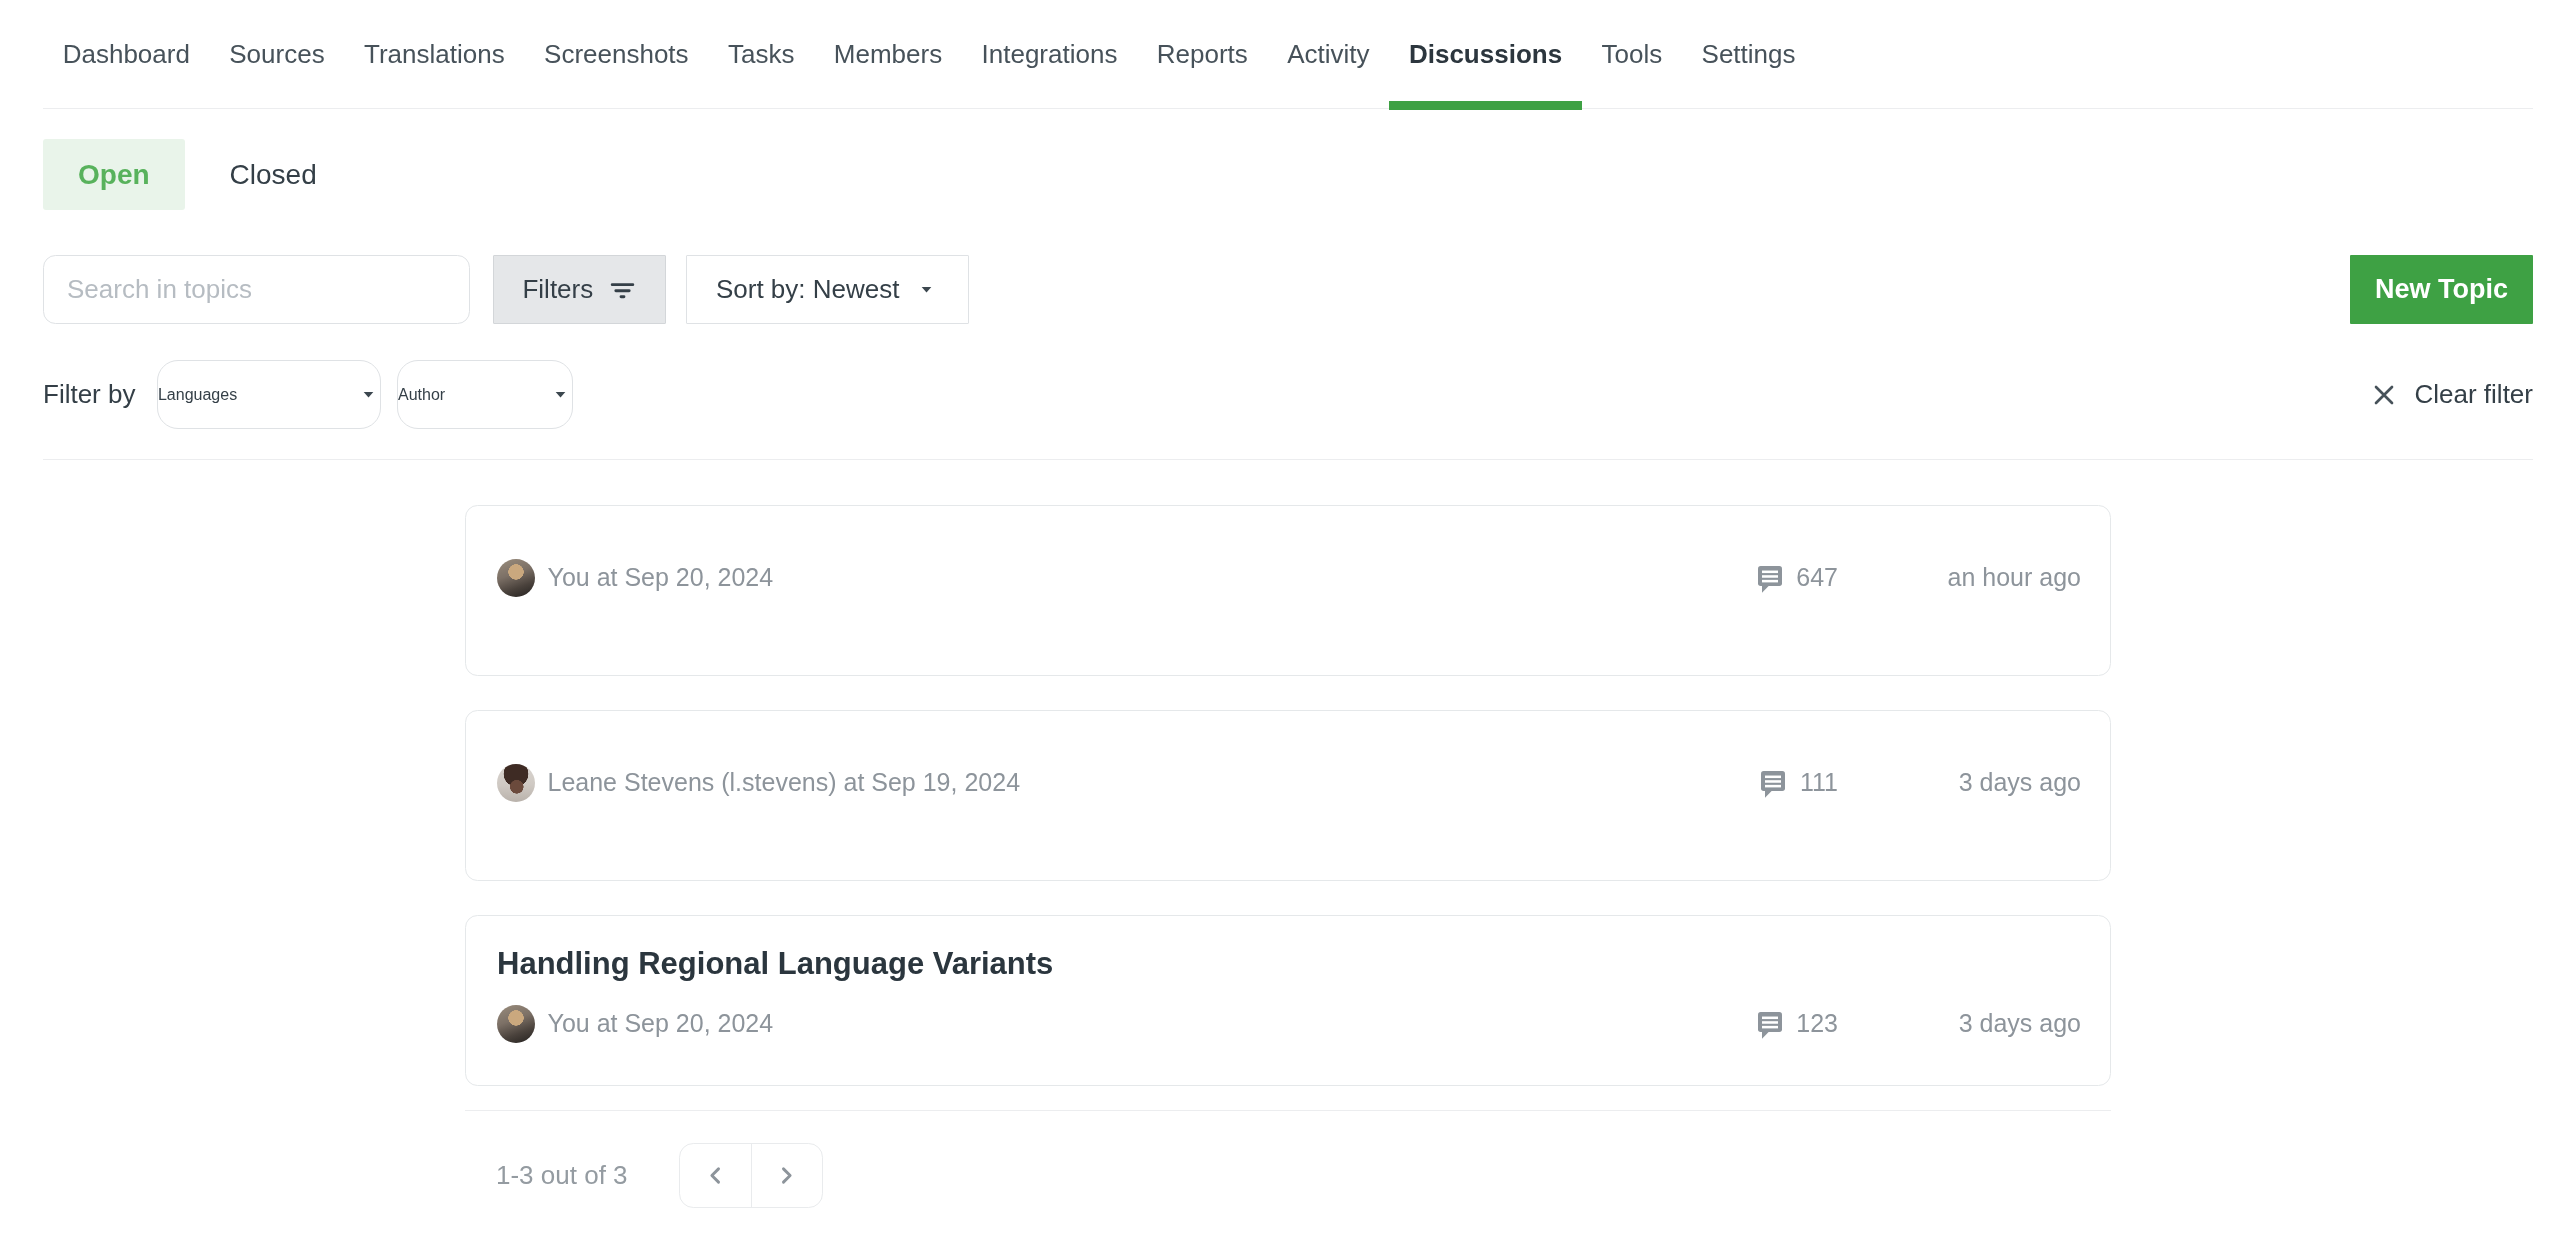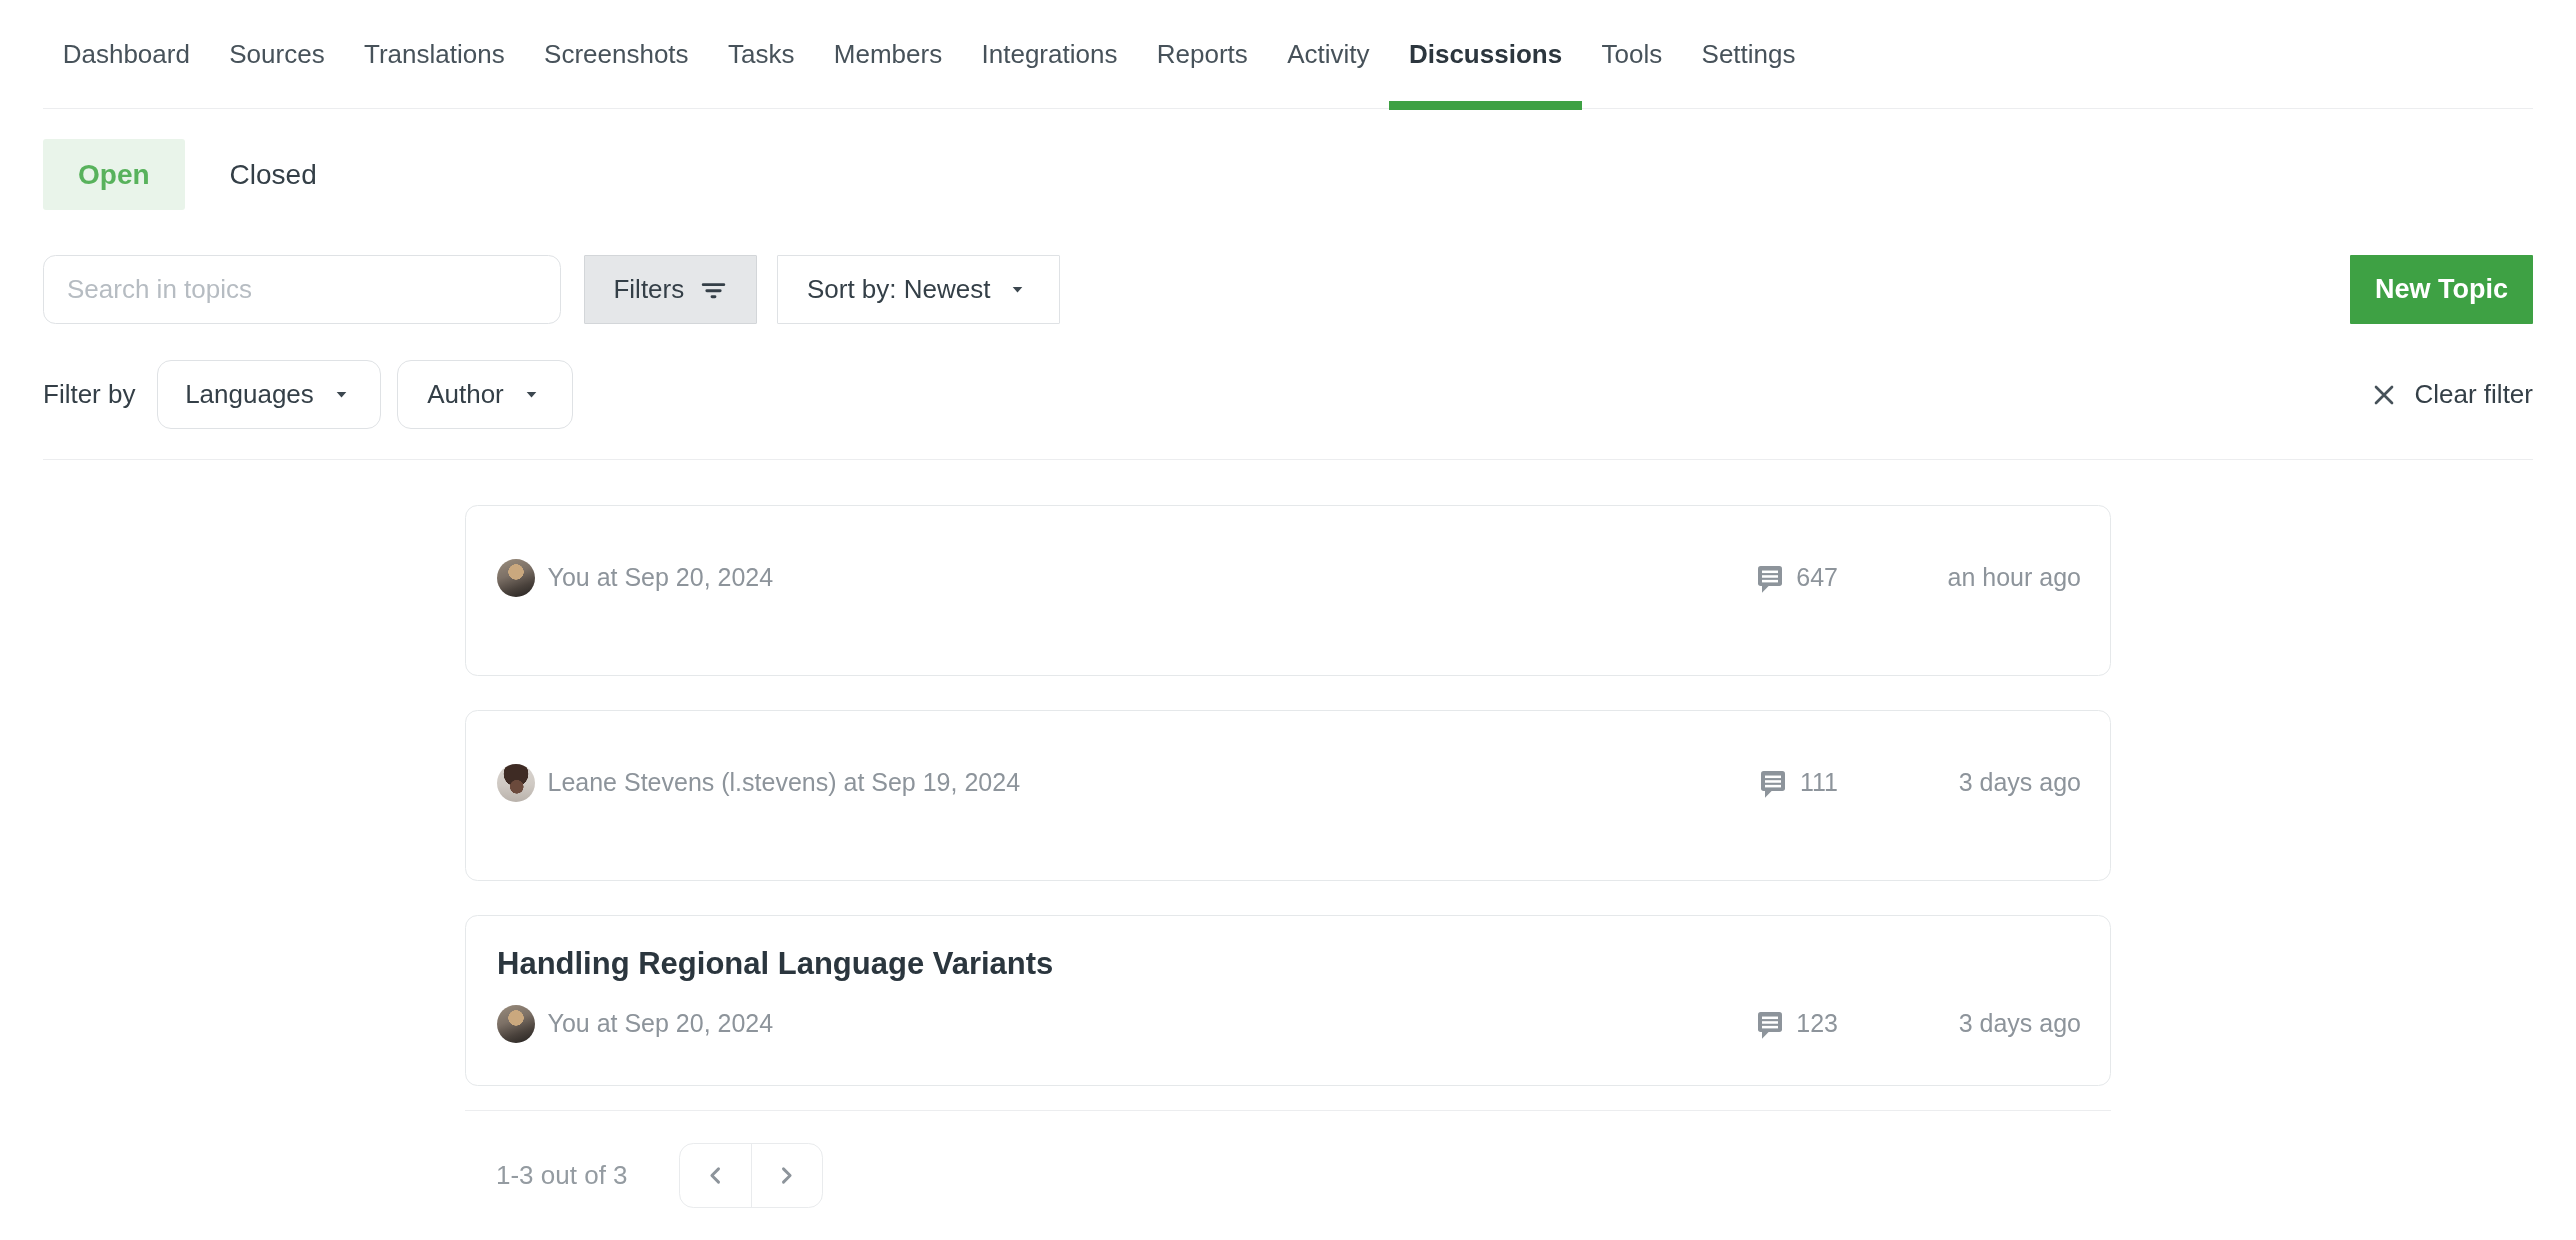--- a/index.html
+++ b/index.html
@@ -18,37 +18,37 @@
   
   .state-tabs { margin:30px 43px 0; display:flex; align-items:center; }
   .pill { height:71px; min-width:128px; padding:0 35px; border-radius:3px;
     display:flex; align-items:center; justify-content:center;
     font-size:28px; cursor:pointer; }
   .pill.open { background:#e9f4ea; color:#58b25c; font-weight:600; }
   .tab-closed { margin-left:45px; font-size:28px; color:#343f47; cursor:pointer; }
 
   
   .toolbar { margin:45px 43px 0; display:flex; align-items:center; }
-  .search-box { width:518px; height:69px; border:1.8px solid #dfe2e5; border-radius:12.5px;
+  .search-box { width:427px; height:69px; border:1.8px solid #dfe2e5; border-radius:12.5px;
     padding:0 23px; font-size:26px; color:#333e46; outline:none;
     font-family:"Liberation Sans", sans-serif; }
   .search-box::placeholder { color:#b6bcc2; }
   .btn { height:69px; display:flex; align-items:center; justify-content:center;
     border-radius:1px; font-size:26px; color:#343f47; cursor:pointer; white-space:nowrap; }
   .btn-filters { margin-left:23px; width:173px; background:#e5e7e9; border:1.8px solid #d3d6d9; gap:14.3px; }
   .btn-sort { margin-left:19.7px; width:283px; background:#fff; border:1.8px solid #dfe2e5; gap:16px; }
   .btn-new-topic { margin-left:auto; width:183px; background:#3ea144; color:#ffffff;
     font-weight:700; font-size:27px; border:none; }
 
   
   .filter-row { margin:36px 43px 0; display:flex; align-items:center; }
   .filter-row .flabel { font-size:26px; color:#343f47; margin-right:21.5px; }
-  .dd { height:69px; background:#fff; border:1.8px solid #dfe2e5; border-radius:14px;
-    display:flex; align-items:center; justify-content:center; gap:16px;
-    font-size:26px; color:#343f47; cursor:pointer; }
+  .dd { height:69px; background:#fff; border:1.8px solid #dfe2e5; border-radius:21px;
+    display:flex; align-items:center; justify-content:space-between; gap:16px;
+    font-size:16px; color:#343f47; cursor:pointer; }
   .dd-languages { width:224px; }
   .dd-author { width:176px; margin-left:16px; }
   .clear-filter { margin-left:auto; display:flex; align-items:center; gap:14.3px;
     font-size:26px; color:#343f47; cursor:pointer; }
 
   .hdiv { margin:29.5px 43px 0; border-top:1.8px solid #ecedef; }
 
   
   .cards { width:1646px; margin:45px auto 0; }
   .card { border:1.8px solid #e5e8ea; border-radius:12.5px; height:171px;

